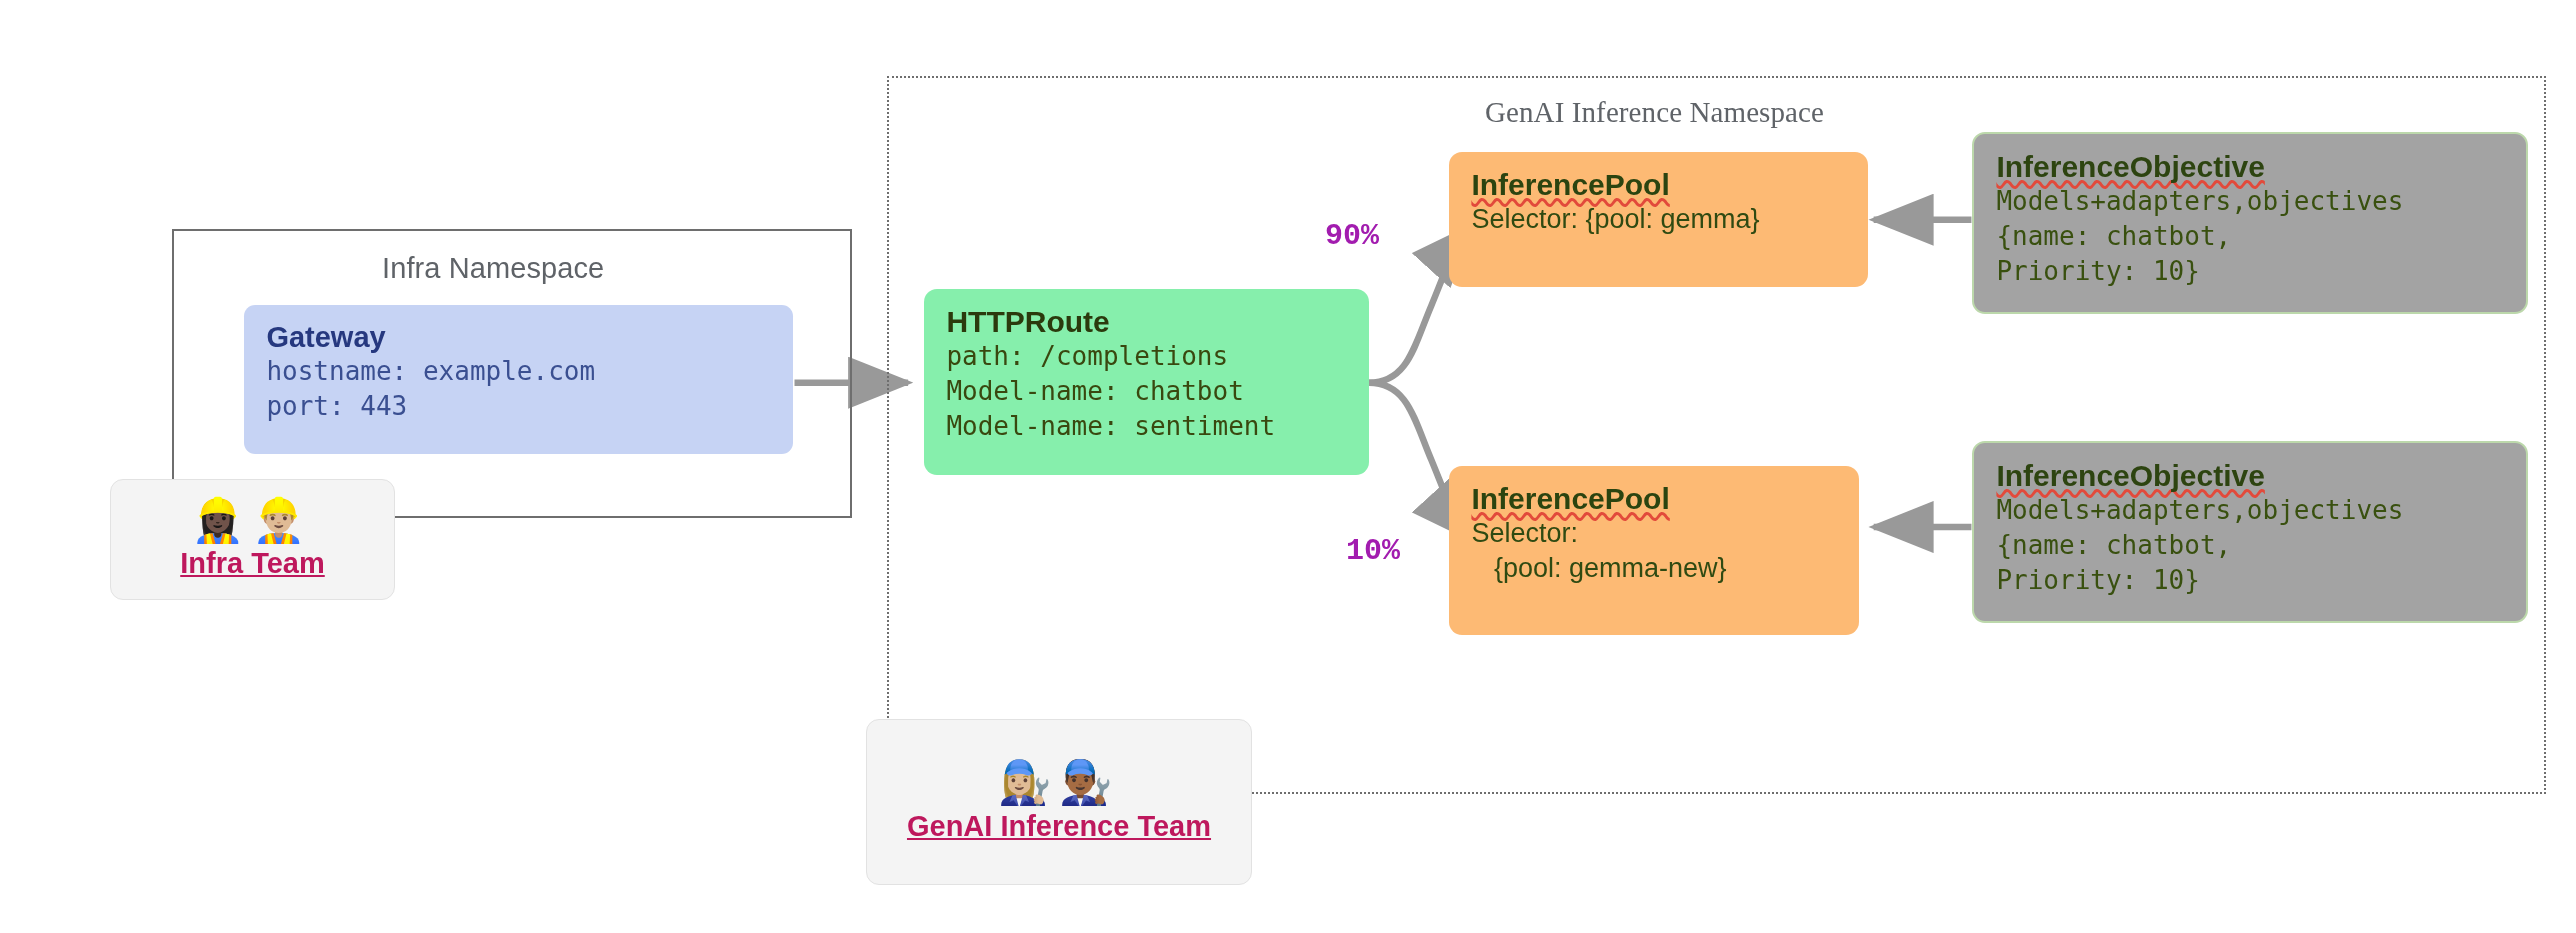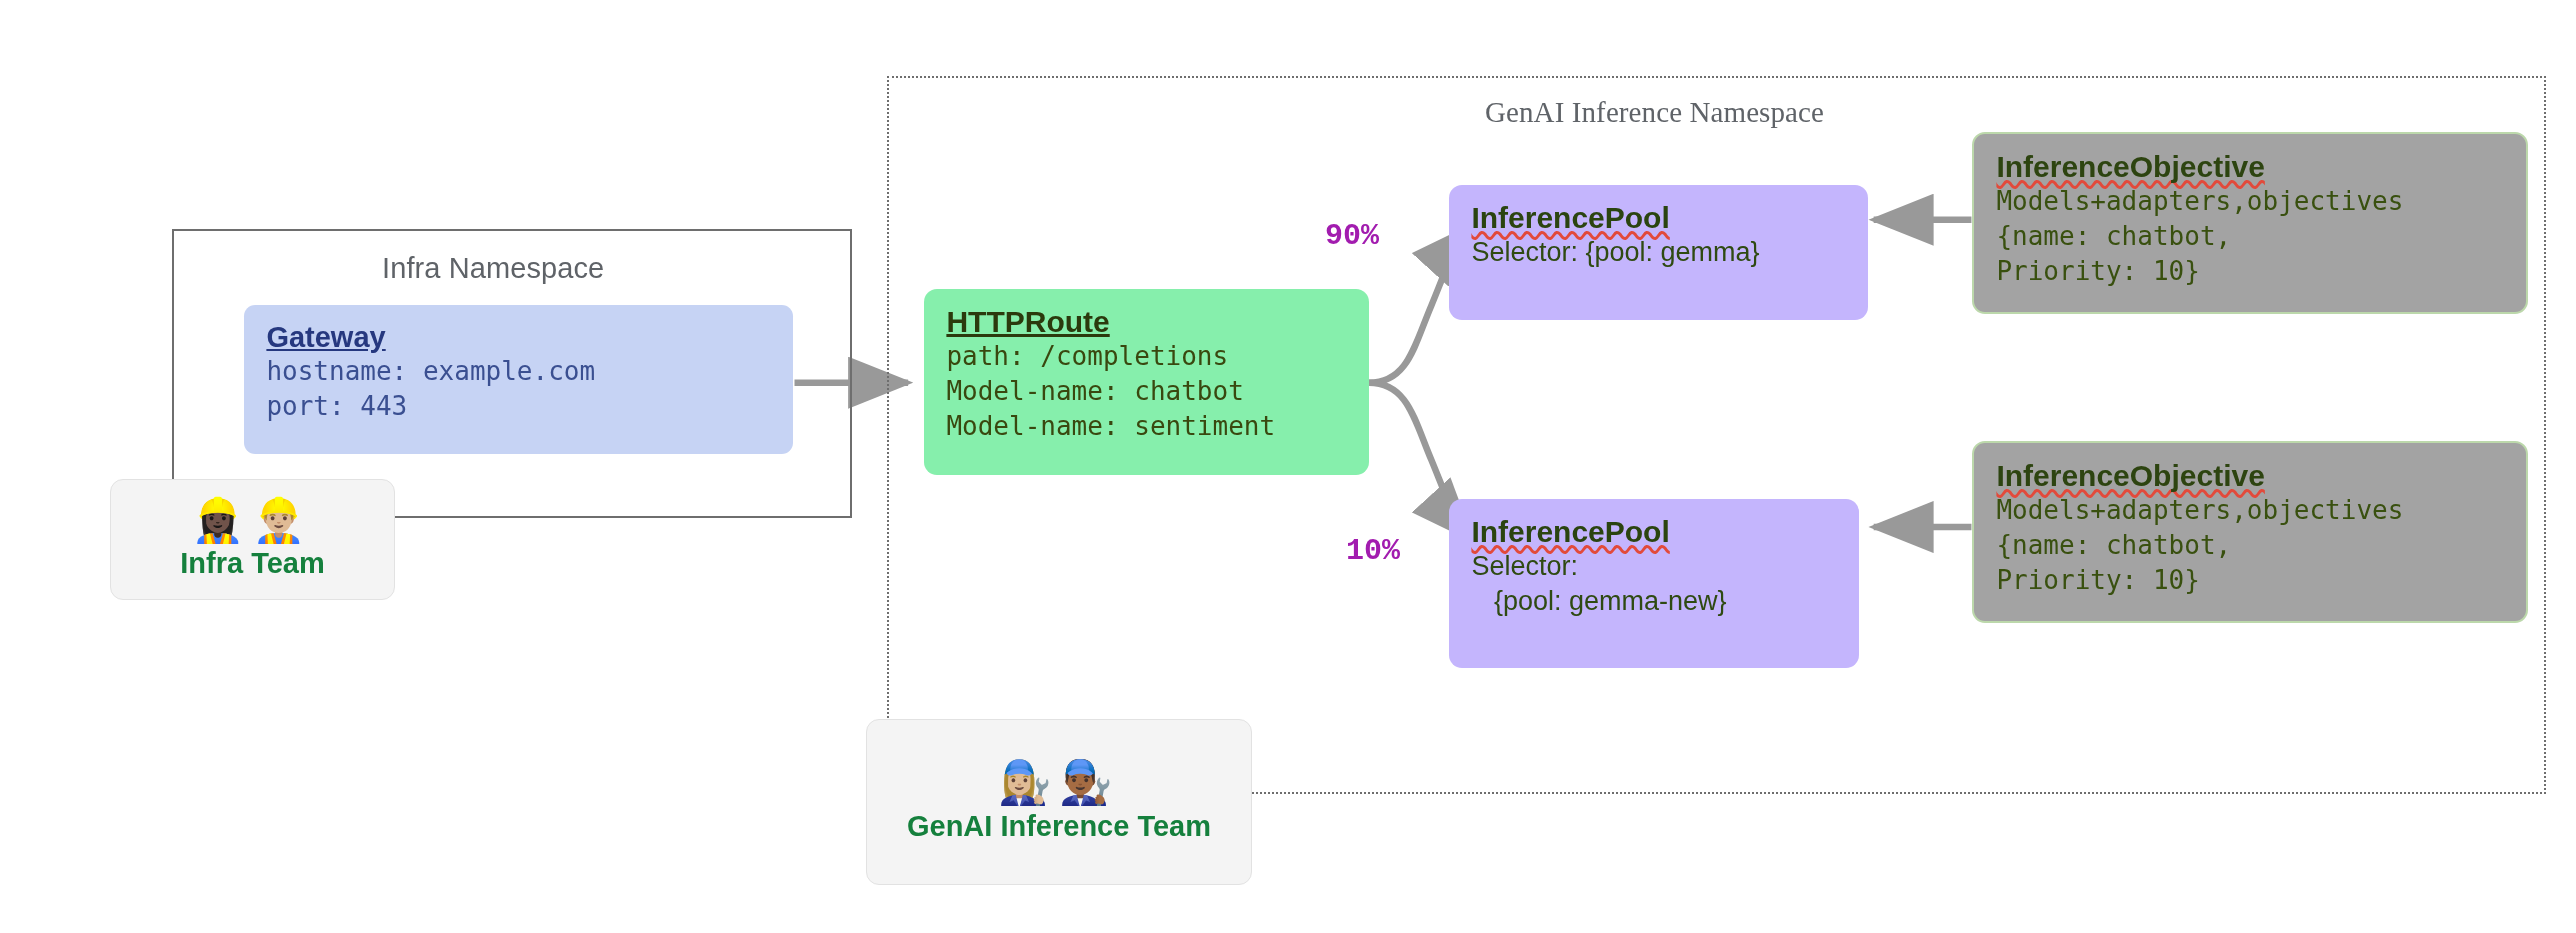--- a/index.html
+++ b/index.html
@@ -54,21 +54,20 @@
     border-radius: 13px;
     box-sizing: border-box;
     padding: 15px 20.5px 17px 22.4px;
   }
   .card .title {
     font-family: "Liberation Sans", sans-serif;
     font-weight: bold;
     font-size: 30px;
     line-height: 1.18;
     white-space: nowrap;
-    text-decoration: underline;
   }
   .card .title.spell {
     text-decoration: underline wavy #e24a3b;
     text-decoration-skip-ink: none;
     text-underline-offset: 2.8px;
   }
   .card .mono {
     font-family: "DejaVu Sans Mono", "Liberation Mono", monospace;
     font-size: 26px;
     line-height: 1.34;
@@ -90,23 +89,22 @@
   .card-gateway .mono  { color: #3a4f91; }
 
   .card-route {
     background: #86efac;
     color: #2f3d12;
   }
   .card-route .title { color: #2b3a0d; }
   .card-route .mono  { color: #39480f; }
 
   .card-pool {
-    background: #c4b5fd;
+    background: #fdba74;
     color: #2b3d11;
-    margin-top: 33px;
   }
   .card-pool .title { color: #2b4410; }
   .card-pool .sans  { color: #2f4a12; }
 
   .card-objective {
     background: #a3a3a3;
     border: 2.8px solid #bcd8ab;
     color: #2b3d11;
   }
   .card-objective .title { color: #2d4410; }
@@ -128,22 +126,23 @@
     font-family: "DejaVu Sans", sans-serif;
     font-size: 43px;
     line-height: 1;
     letter-spacing: 7.5px;
     margin-bottom: 5.6px;
   }
   .team .team-label {
     font-family: "Liberation Sans", sans-serif;
     font-size: 29px;
     font-weight: bold;
-    color: #15803d;
-    white-space: nowrap;
+    color: #be185d;
+    white-space: nowrap;
+    text-decoration: underline;
   }
 
   
   .weight {
     position: absolute;
     font-family: Liberation Mono, monospace;
     font-weight: bold;
     font-size: 30px;
     color: #a21caf;
     white-space: nowrap;

